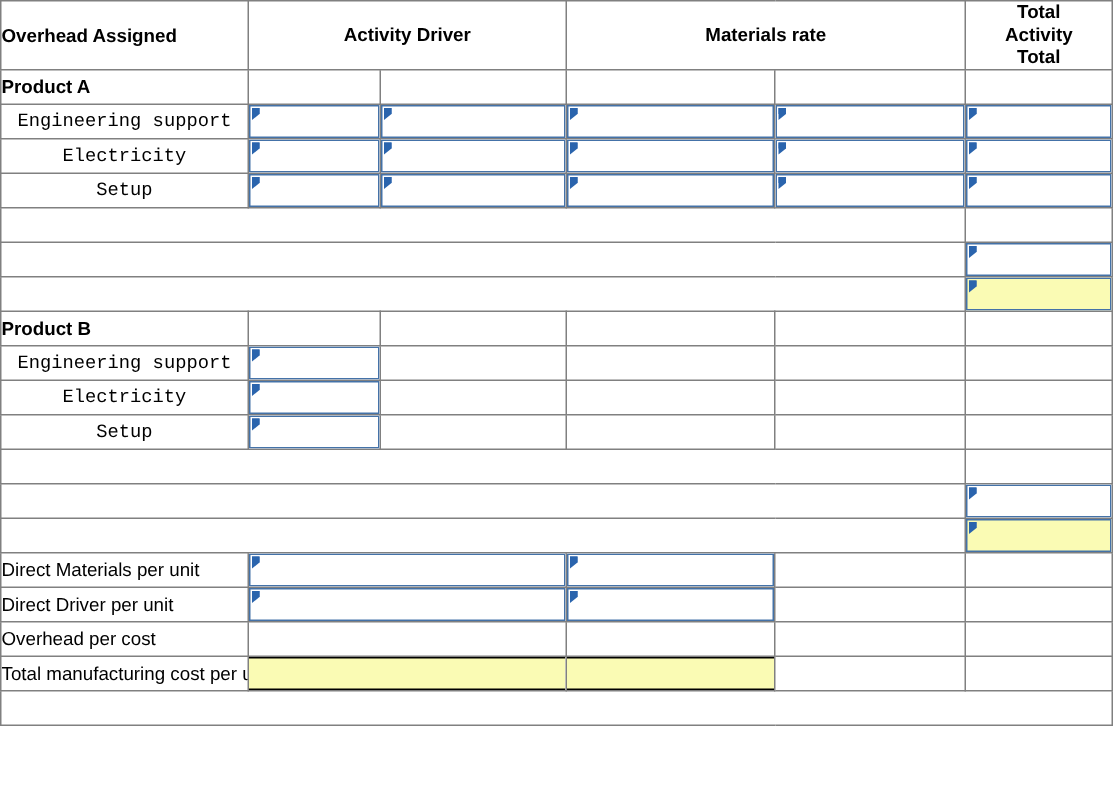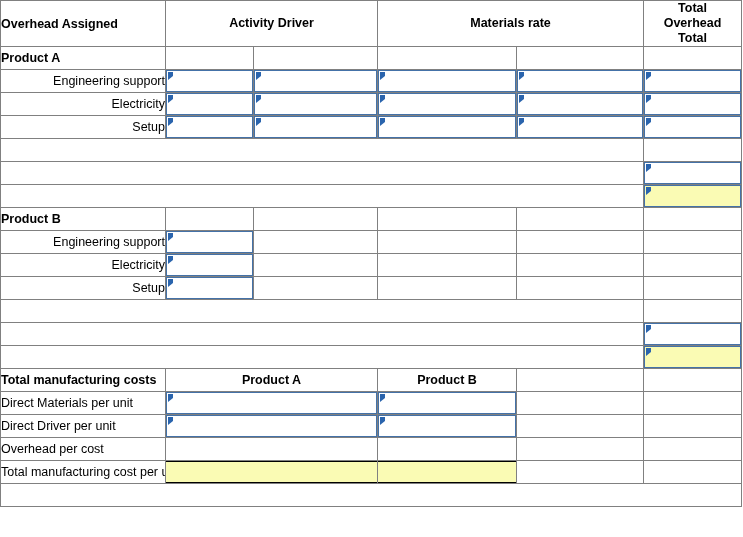--- a/index.html
+++ b/index.html
@@ -70,22 +70,23 @@
   td.lbl {
     text-align: left;
     padding-left: 6px;
   }
   td.lbl-bold {
     text-align: left;
     padding-left: 6px;
     font-weight: bold;
   }
   td.lbl-indent {
-    text-align: right;
+    text-align: center;
     padding-left: 34px;
+    font-family: Liberation Mono, monospace;
   }
   
   .cellbox {
     position: relative;
     display: block;
     box-sizing: border-box;
     width: 100%;
     height: 100%;
     min-height: 20px;
     border: 1.5px solid #4472a8;
@@ -143,21 +144,21 @@
       <col style="width:98px">
     </colgroup>
 
     <tbody>
         <tr>
       <td class="hdr-left">Overhead Assigned</td>
       <td class="hdr" colspan="2">Activity Driver</td>
       <td class="hdr" colspan="2">Materials rate</td>
       <td class="hdr">
         <div>Total</div>
-        <div>Overhead</div>
+        <div>Activity</div>
         <div>Total</div>
       </td>
     </tr>
 
     <tr>
       <td class="lbl-bold">Product A</td>
       <td></td>
       <td></td>
       <td></td>
       <td></td>
@@ -294,27 +295,20 @@
       </td>
     </tr>
 
     <tr>
       <td colspan="5"></td>
       <td class="has-box">
         <span class="cellbox yellow"></span>
       </td>
     </tr>
 
-    <tr>
-      <td class="subhdr-left">Total manufacturing costs</td>
-      <td class="subhdr" colspan="2">Product A</td>
-      <td class="subhdr">Product B</td>
-      <td class="subhdr"></td>
-      <td></td>
-    </tr>
 
     <tr>
       <td class="lbl">Direct Materials per unit</td>
       <td class="has-box" colspan="2">
         <span class="cellbox"></span>
       </td>
       <td class="has-box">
         <span class="cellbox"></span>
       </td>
       <td></td>

